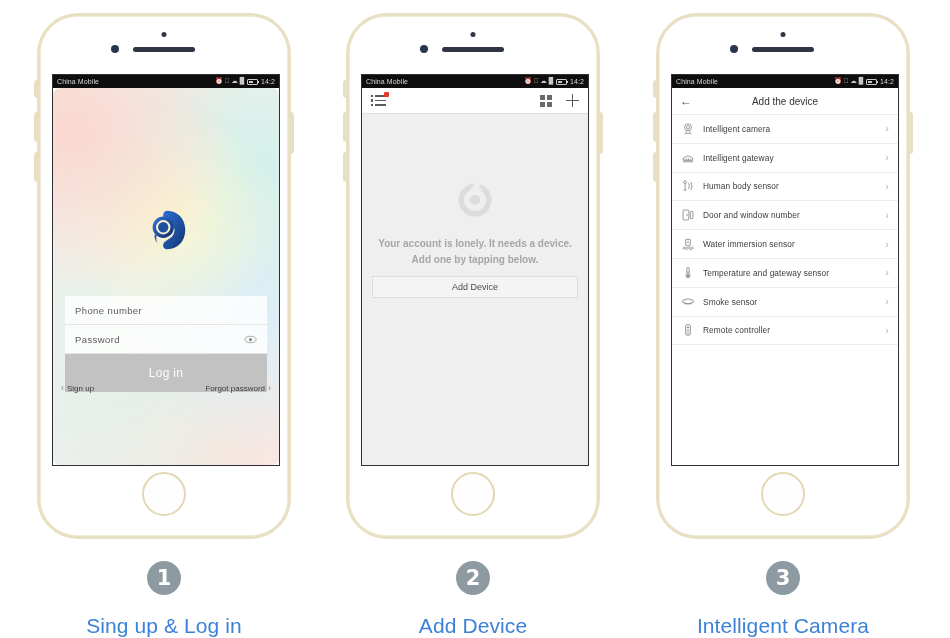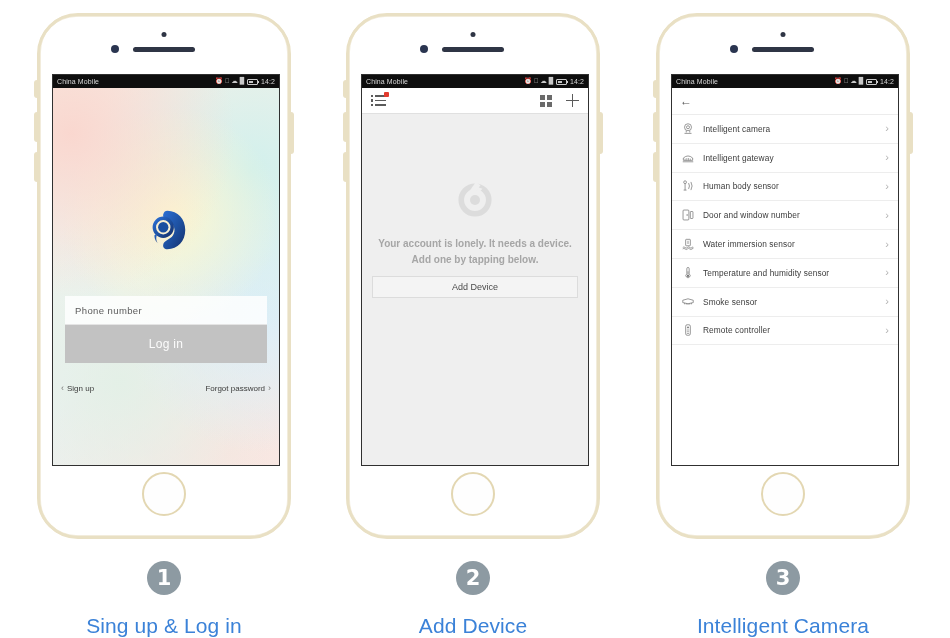--- a/index.html
+++ b/index.html
@@ -102,20 +102,21 @@
   .login-bg {
     position: absolute; top: 13px; left: 0; right: 0; bottom: 0;
     background:
       radial-gradient(circle at 8% 12%, rgba(250,214,206,0.95) 0%, rgba(250,214,206,0) 42%),
       radial-gradient(circle at 52% 34%, rgba(255,247,205,0.9) 0%, rgba(255,247,205,0) 40%),
       radial-gradient(circle at 88% 22%, rgba(208,240,236,0.95) 0%, rgba(208,240,236,0) 45%),
       radial-gradient(circle at 92% 60%, rgba(219,238,248,0.95) 0%, rgba(219,238,248,0) 45%),
       radial-gradient(circle at 30% 78%, rgba(226,240,230,0.9) 0%, rgba(226,240,230,0) 50%),
       radial-gradient(circle at 78% 97%, rgba(250,228,222,0.9) 0%, rgba(250,228,222,0) 45%),
       linear-gradient(160deg,#f6efe6 0%, #eef3ef 45%, #eef1f3 70%, #f4eeeb 100%);
+    border-radius: 7px;
   }
   .logo-wrap {
     position: absolute; top: 120px; left: 50%; transform: translateX(-50%);
     width: 44px; height: 44px;
   }
   .login-form {
     position: absolute; left: 12px; right: 12px; top: 208px;
   }
   .input-row {
     height: 29px; background: rgba(255,255,255,0.82);
@@ -262,20 +263,29 @@
               <path d="M34 4 C49 4 60 16 60 32 C60 48 49 60 34 60 C30 60 27 57 28 53 C29 47 38 46 42 40 C47 33 44 22 35 19 C30 17 27 13 28 9 C29 5.5 31 4 34 4 Z" fill="url(#lg1)"></path>
               <circle cx="28" cy="28" r="13" fill="none" stroke="url(#lg1)" stroke-width="5"></circle>
               <path d="M20 36 C17 42 17 48 21 52 C18 50 15 45 15 40 Z" fill="url(#lg1)"></path>
               <circle cx="28" cy="28" r="7.5" fill="#1b4fa0"></circle>
             </svg>
           </div>
 
           <div class="login-form">
             <div class="input-row">
               <span class="ph">Phone  number</span>
+            </div>
+            <div class="input-row">
+              <span class="ph">Password</span>
+              <span class="eye-icon">
+                <svg viewBox="0 0 24 16" width="13" height="9">
+                  <ellipse cx="12" cy="8" rx="10.5" ry="6" fill="none" stroke="#8d8d8d" stroke-width="1.4"></ellipse>
+                  <circle cx="12" cy="8" r="3" fill="#8d8d8d"></circle>
+                </svg>
+              </span>
             </div>
             <div class="login-btn">Log in</div>
           </div>
 
           <div class="login-links">
             <span class="lk">
               <span class="chev">‹</span>
               <span>Sign up</span>
             </span>
             <span class="lk">
@@ -390,20 +400,21 @@
             <span class="sb-batt">
                 <i></i>
               </span>
             <span class="sb-time">14:2</span>
           </span>
         </div>
 
         <div class="s3-body">
           <div class="nav3">
             <span class="back-arrow">←</span>
+            <span class="nav3-title">Add the device</span>
           </div>
 
           <div class="dev-list">
 
             <div class="dev-row">
               <span class="dev-ico">
                 <svg viewBox="0 0 24 24" width="14" height="14">
                     <circle cx="12" cy="9" r="6" fill="none" stroke="#6e6e6e" stroke-width="1.2"></circle>
                     <circle cx="12" cy="9" r="2.6" fill="none" stroke="#6e6e6e" stroke-width="1.2"></circle>
                     <path d="M9 15 L9 18 M15 15 L15 18 M6 19.5 L18 19.5" stroke="#6e6e6e" stroke-width="1.2" fill="none"></path>
@@ -464,21 +475,21 @@
             </div>
 
             <div class="dev-row">
               <span class="dev-ico">
                 <svg viewBox="0 0 24 24" width="14" height="14">
                     <path d="M10 4.5 a2 2 0 0 1 4 0 L14 13.5 a3.6 3.6 0 1 1 -4 0 Z" fill="none" stroke="#6e6e6e" stroke-width="1.2"></path>
                     <circle cx="12" cy="17" r="1.8" fill="#6e6e6e"></circle>
                     <path d="M12 9 L12 15" stroke="#6e6e6e" stroke-width="1.2"></path>
                   </svg>
               </span>
-              <span class="dev-label">Temperature and humidity sensor</span>
+              <span class="dev-label">Temperature and gateway sensor</span>
               <span class="dev-chev">›</span>
             </div>
 
             <div class="dev-row">
               <span class="dev-ico">
                 <svg viewBox="0 0 24 24" width="14" height="14">
                     <path d="M3 9 Q12 4 21 9 L21 13 Q12 17 3 13 Z" fill="none" stroke="#6e6e6e" stroke-width="1.2"></path>
                     <path d="M6 13.5 L6 16 M9 14 L9 16.5 M12 14.2 L12 16.8 M15 14 L15 16.5 M18 13.5 L18 16" stroke="#6e6e6e" stroke-width="1"></path>
                   </svg>
               </span>

